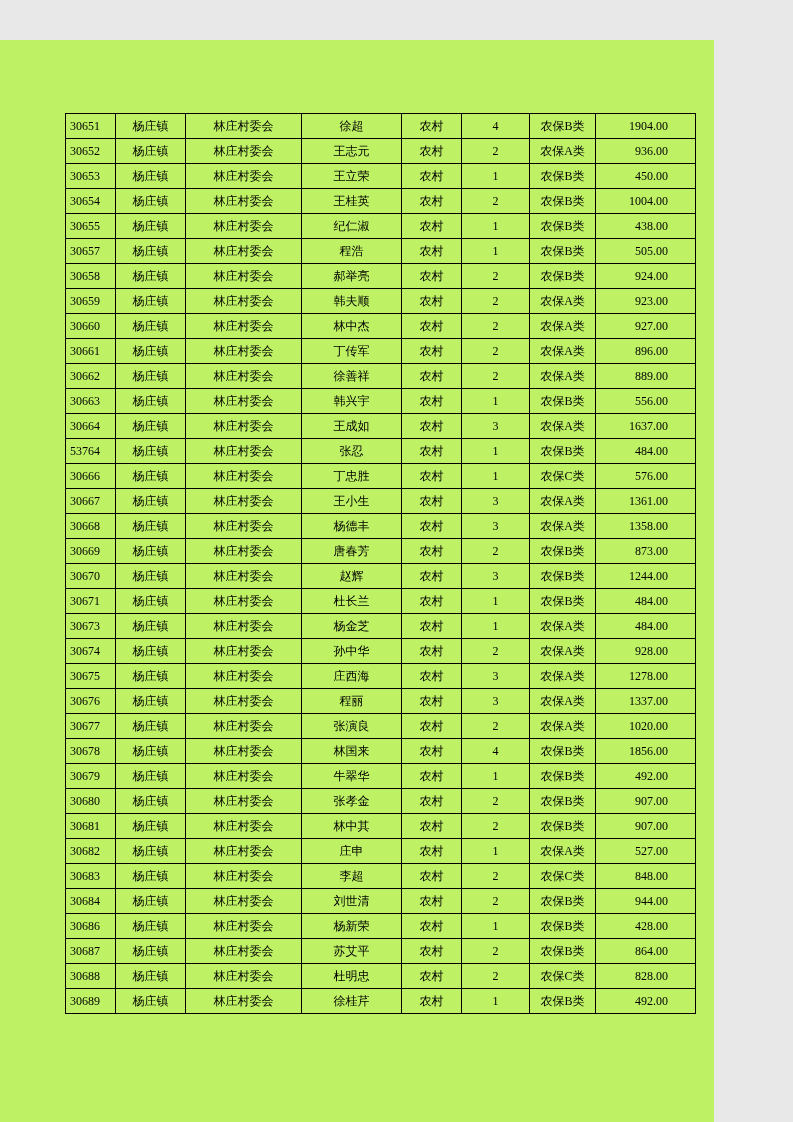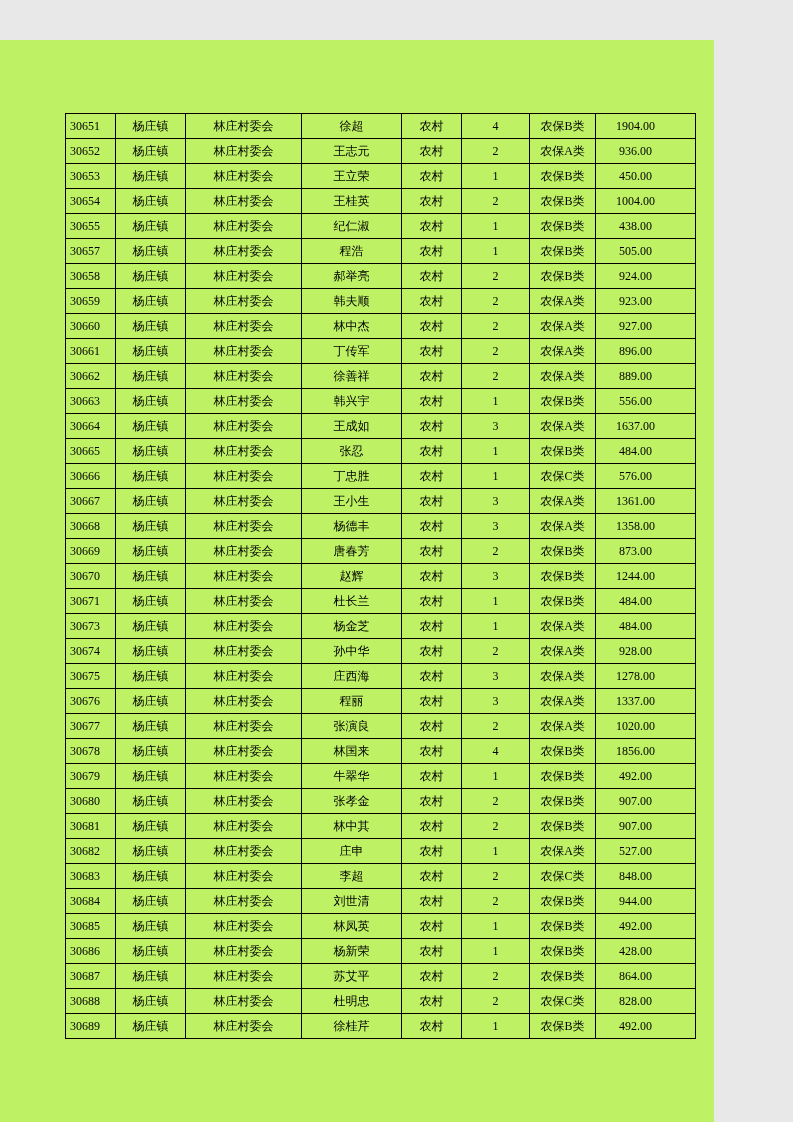--- a/index.html
+++ b/index.html
@@ -37,21 +37,22 @@
     white-space: nowrap;
     overflow: hidden;
     text-align: center;
     vertical-align: middle;
   }
   table.data-table td.c0 {
     text-align: left;
     padding-left: 4px;
   }
   table.data-table td.c7 {
-    padding-right: 20px;
+    text-align: right;
+    padding-right: 27px;
   }
 </style>
 </head>
 <body>
 
 <div class="page">
   <table class="data-table">
     <colgroup>
       <col style="width:50px">
       <col style="width:70px">
@@ -187,21 +188,21 @@
           <td class="c0">30664</td>
           <td class="c1">杨庄镇</td>
           <td class="c2">林庄村委会</td>
           <td class="c3">王成如</td>
           <td class="c4">农村</td>
           <td class="c5">3</td>
           <td class="c6">农保A类</td>
           <td class="c7">1637.00</td>
         </tr>
         <tr>
-          <td class="c0">30665</td>
+          <td class="c0">53764</td>
           <td class="c1">杨庄镇</td>
           <td class="c2">林庄村委会</td>
           <td class="c3">张忍</td>
           <td class="c4">农村</td>
           <td class="c5">1</td>
           <td class="c6">农保B类</td>
           <td class="c7">484.00</td>
         </tr>
         <tr>
           <td class="c0">30666</td>
@@ -375,30 +376,20 @@
         </tr>
         <tr>
           <td class="c0">30684</td>
           <td class="c1">杨庄镇</td>
           <td class="c2">林庄村委会</td>
           <td class="c3">刘世清</td>
           <td class="c4">农村</td>
           <td class="c5">2</td>
           <td class="c6">农保B类</td>
           <td class="c7">944.00</td>
-        </tr>
-        <tr>
-          <td class="c0">30685</td>
-          <td class="c1">杨庄镇</td>
-          <td class="c2">林庄村委会</td>
-          <td class="c3">林凤英</td>
-          <td class="c4">农村</td>
-          <td class="c5">1</td>
-          <td class="c6">农保B类</td>
-          <td class="c7">492.00</td>
         </tr>
         <tr>
           <td class="c0">30686</td>
           <td class="c1">杨庄镇</td>
           <td class="c2">林庄村委会</td>
           <td class="c3">杨新荣</td>
           <td class="c4">农村</td>
           <td class="c5">1</td>
           <td class="c6">农保B类</td>
           <td class="c7">428.00</td>

